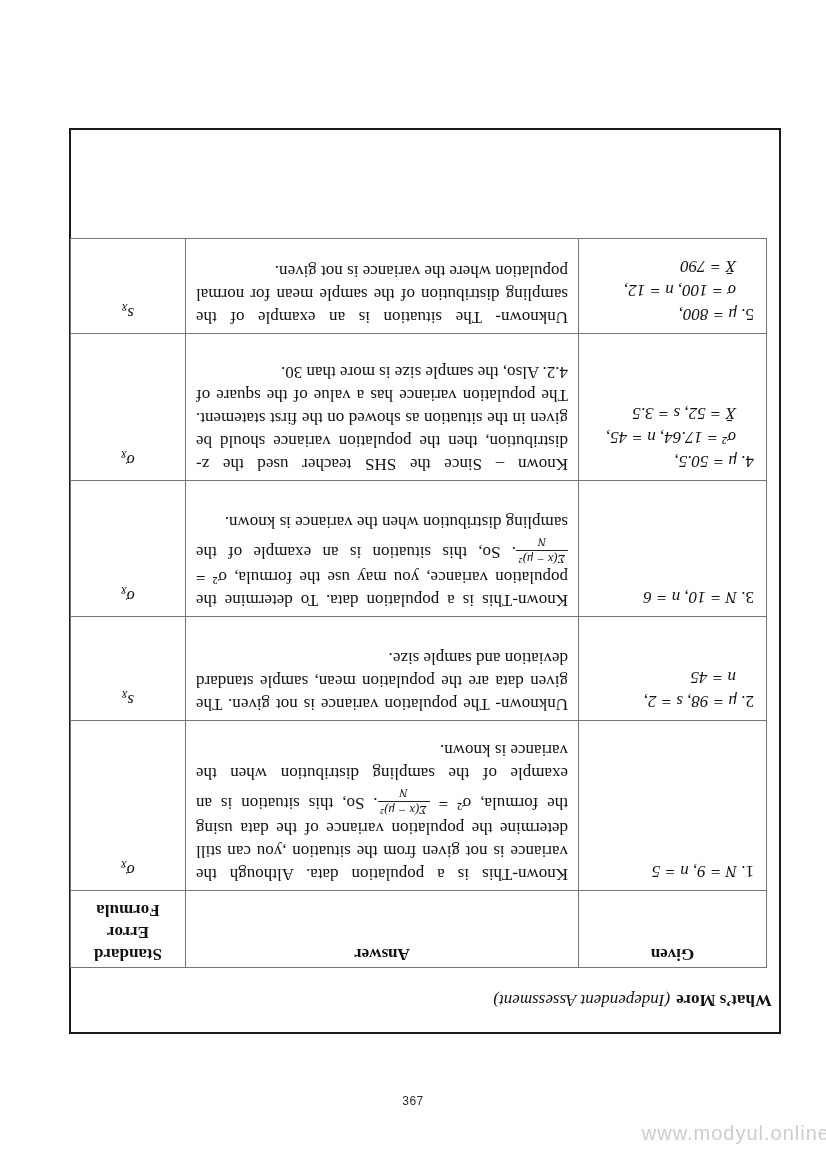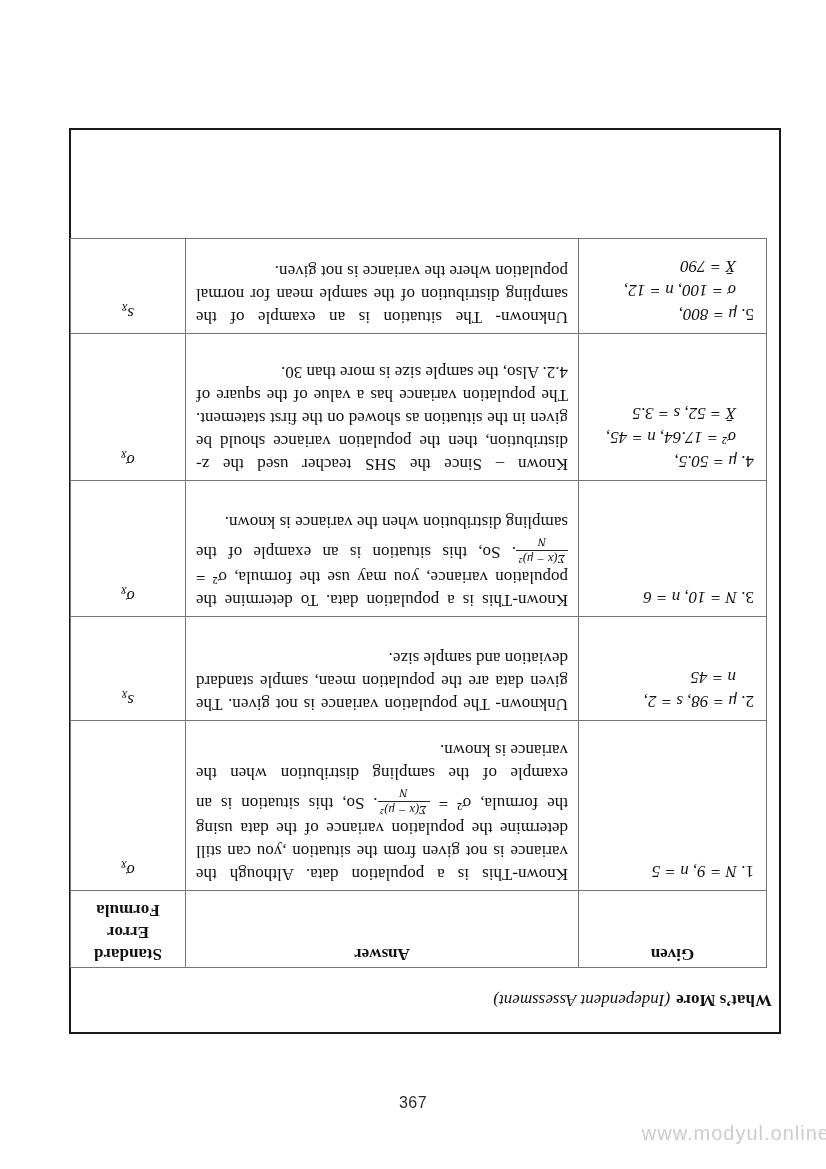--- a/index.html
+++ b/index.html
@@ -59,21 +59,21 @@
   .frac {
     display:inline-block; vertical-align:-9px; text-align:center;
     font-size:12.5px; line-height:1.15; font-style:italic;
   }
   .frac .num { display:block; border-bottom:1px solid #222222; padding:0 3px 1px 3px; }
   .frac .den { display:block; padding-top:1px; }
 
   .page-number {
     position:absolute; top:1094px; left:0; width:100%; text-align:center;
     font-family:"Liberation Sans","DejaVu Sans",sans-serif;
-    font-size:16px; color:#2b2b2b; letter-spacing:0.5px;
+    font-size:12px; color:#2b2b2b; letter-spacing:0.5px;
   }
   .site-url {
     position:absolute; top:1122px; left:4px; width:100%; text-align:right;
     font-family:"Liberation Sans","DejaVu Sans",sans-serif;
     font-size:20px; color:#cdcdcd; letter-spacing:1px;
   }
 </style>
 </head>
 <body>
 

